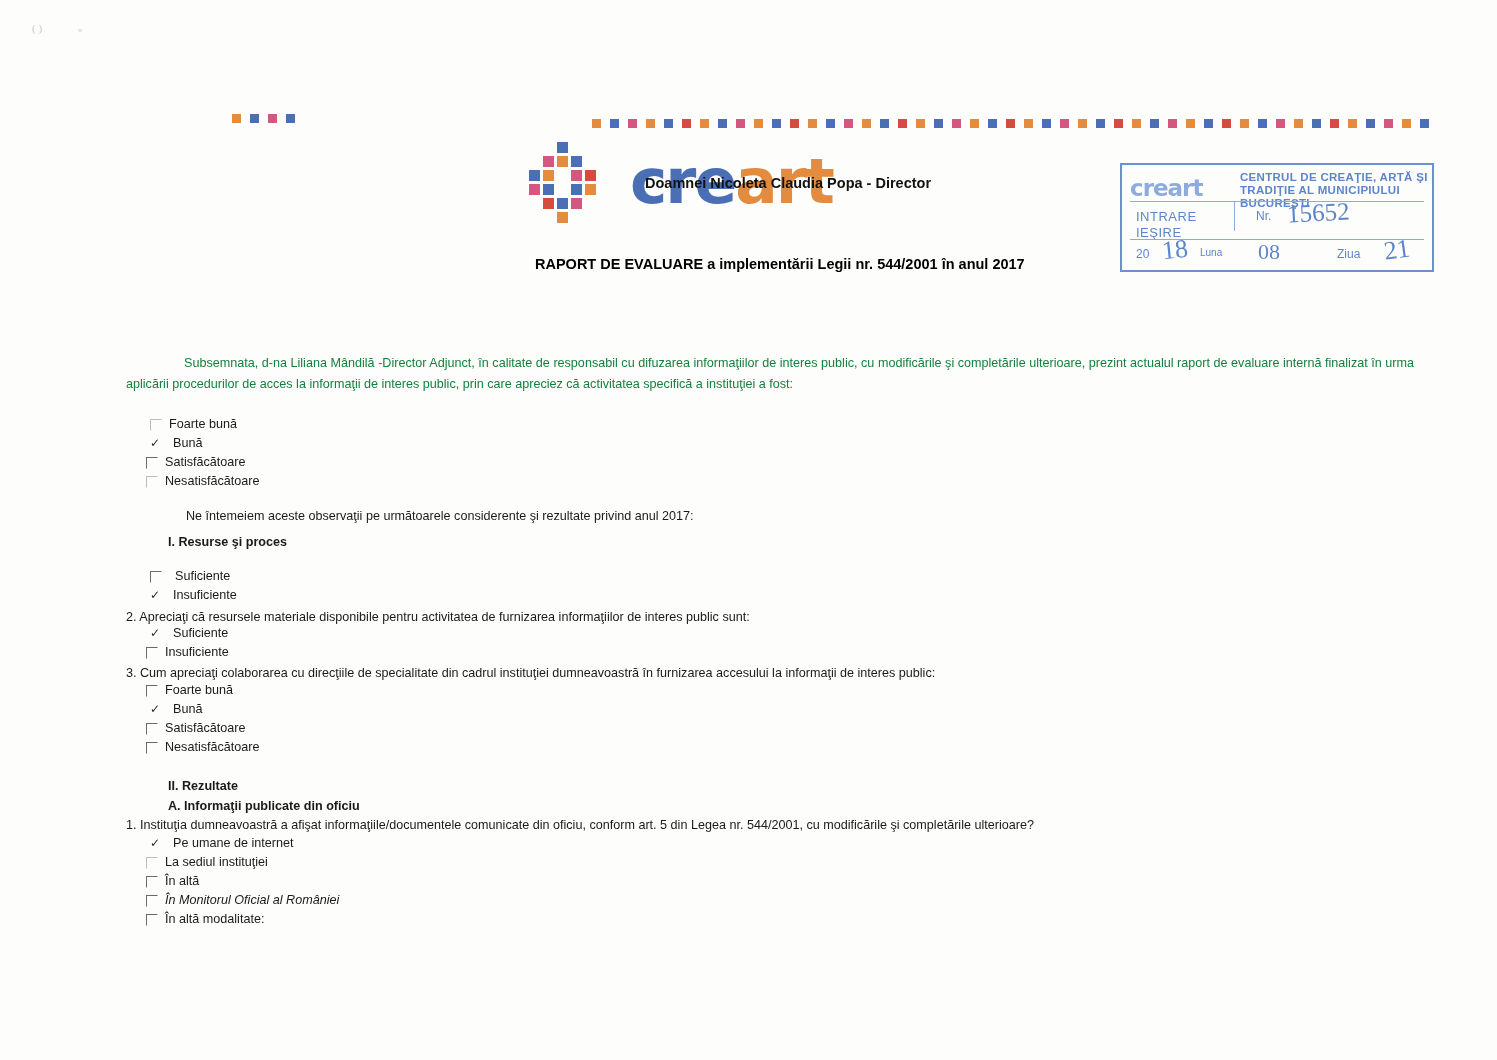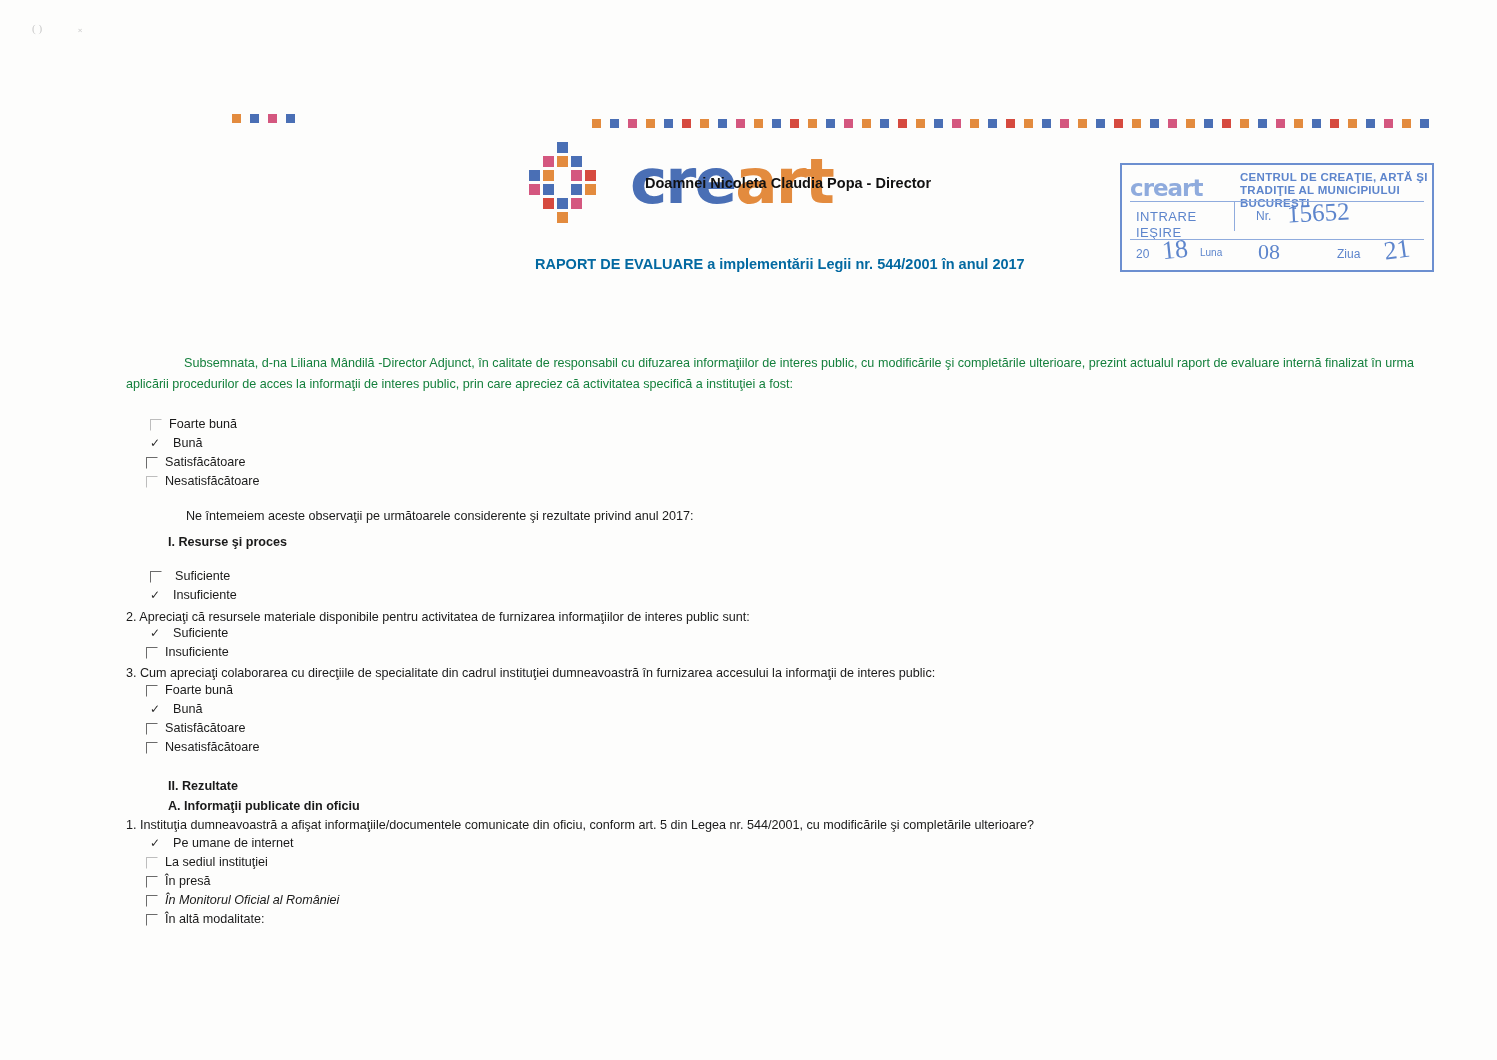--- a/index.html
+++ b/index.html
@@ -76,21 +76,21 @@
     font-size: 14.5px;
     font-weight: bold;
     color: #111;
   }
   .report-title {
     position: absolute;
     left: 535px;
     top: 256px;
     font-size: 14.5px;
     font-weight: bold;
-    color: #0369a1;
+    color: #000000;
   }
 
   
   .stamp {
     position: absolute;
     left: 1120px;
     top: 163px;
     width: 310px;
     height: 105px;
     border: 2px solid #6c8fd0;
@@ -376,21 +376,21 @@
       <span class="check">✓</span>
       <span class="pad"></span>
       <span>Pe umane de internet</span>
     </div>
     <div class="opt" style="margin-left:-4px;">
       <span class="box faint partial"></span>
       <span>La sediul instituţiei</span>
     </div>
     <div class="opt" style="margin-left:-4px;">
       <span class="box partial"></span>
-      <span>În presă</span>
+      <span>În altă</span>
     </div>
     <div class="opt" style="margin-left:-4px;font-style:italic;">
       <span class="box partial"></span>
       <span>În Monitorul Oficial al României</span>
     </div>
     <div class="opt" style="margin-left:-4px;">
       <span class="box partial"></span>
       <span>În altă modalitate:</span>
     </div>
   </div>

